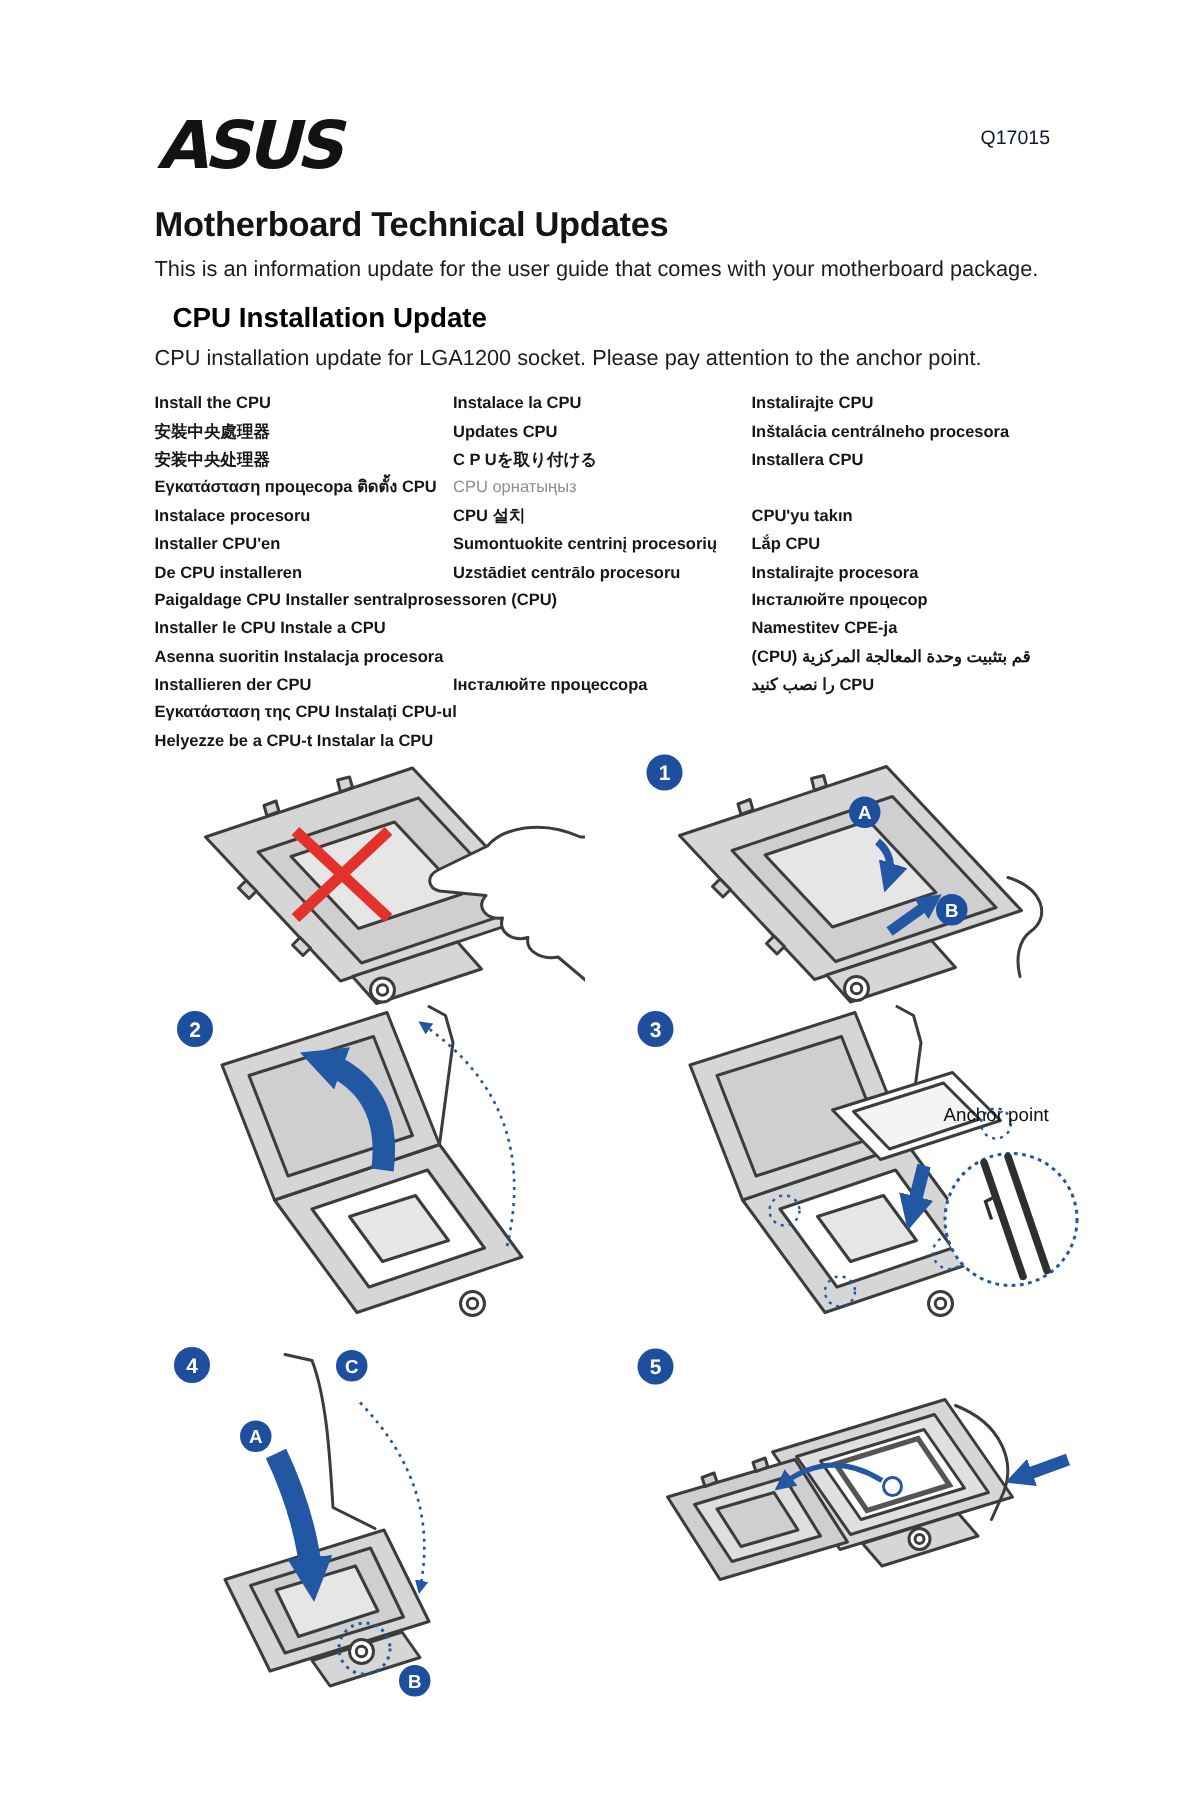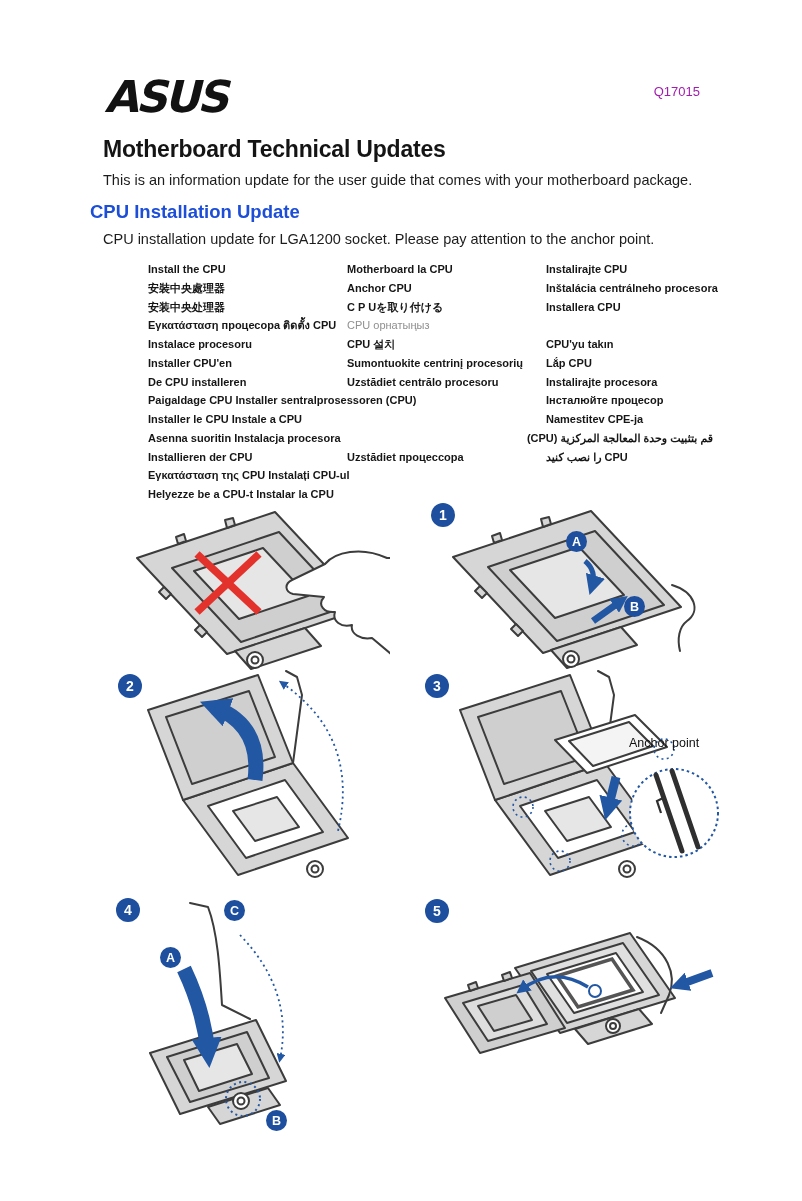--- a/index.html
+++ b/index.html
@@ -10,32 +10,32 @@
     --line:#3c3c3c;
   }
   html,body{margin:0;padding:0;background:#ffffff;}
   .page{
     position:relative;width:802px;height:1201px;background:#fff;overflow:hidden;
     font-family:"Liberation Sans",sans-serif;color:var(--ink);
   }
   
   .logo{position:absolute;left:100px;top:74px;width:180px;height:46px;}
   .logo text{font-family:"DejaVu Sans",sans-serif;font-weight:bold;font-size:44px;letter-spacing:-3px;fill:#121212;}
-  .doc-code{position:absolute;left:600px;top:84px;width:100px;text-align:right;font-size:13px;color:#a21caf;}
+  .doc-code{position:absolute;left:600px;top:84px;width:100px;text-align:right;font-size:13px;color:#0f172a;}
   .title{position:absolute;left:103px;top:136px;font-size:23px;font-weight:bold;color:#141414;letter-spacing:-0.2px;}
   .intro{position:absolute;left:103px;top:172px;font-size:14.5px;color:#1c1c1c;}
-  .h2{position:absolute;left:90px;top:201px;font-size:18.5px;font-weight:bold;color:#1d4ed8;}
+  .h2{position:absolute;left:115px;top:201px;font-size:18.5px;font-weight:bold;color:#000000;}
   .desc{position:absolute;left:103px;top:231px;font-size:14.5px;color:#1c1c1c;}
 
   
   .tr-grid{
     position:absolute;left:103px;top:260px;
     display:grid;grid-template-columns:199px 199px 212px;grid-auto-rows:18.75px;
   }
-  .tcell{font-size:11px;font-weight:bold;white-space:nowrap;line-height:18.75px;color:#161616;margin-left:45px;}
+  .tcell{font-size:11px;font-weight:bold;white-space:nowrap;line-height:18.75px;color:#161616;}
   .tcell.muted{color:#8f8f8f;font-weight:normal;}
   .tcell.rtl{text-align:left;direction:rtl;}
 
   
   .fig{position:absolute;}
   .fig svg{position:absolute;left:0;top:0;}
   .lineart{stroke:var(--line);stroke-width:2;stroke-linejoin:round;stroke-linecap:round;fill:none;}
   .metal{fill:#d6d6d6;}
   .plate{fill:#cfcfcf;}
   .win{fill:#e6e6e6;}
@@ -60,24 +60,24 @@
     </g>
   </svg>
   <div class="doc-code">Q17015</div>
   <div class="title">Motherboard Technical Updates</div>
   <div class="intro">This is an information update for the user guide that comes with your motherboard package.</div>
   <div class="h2">CPU Installation Update</div>
   <div class="desc">CPU installation update for LGA1200 socket. Please pay attention to the anchor point.</div>
 
   <div class="tr-grid">
     <span class="tcell">Install the CPU</span>
-    <span class="tcell">Motherboard la CPU</span>
+    <span class="tcell">Instalace la CPU</span>
     <span class="tcell">Instalirajte CPU</span>
     <span class="tcell">安裝中央處理器</span>
-    <span class="tcell">Anchor CPU</span>
+    <span class="tcell">Updates CPU</span>
     <span class="tcell">Inštalácia centrálneho procesora</span>
     <span class="tcell">安装中央处理器</span>
     <span class="tcell">C P Uを取り付ける</span>
     <span class="tcell">Installera CPU</span>
     <span class="tcell">Εγκατάσταση процесора ติดตั้ง CPU</span>
     <span class="tcell muted">CPU орнатыңыз</span>
     <span class="tcell"></span>
     <span class="tcell">Instalace procesoru</span>
     <span class="tcell">CPU 설치</span>
     <span class="tcell">CPU'yu takın</span>
@@ -90,21 +90,21 @@
     <span class="tcell">Paigaldage CPU Installer sentralprosessoren (CPU)</span>
     <span class="tcell"></span>
     <span class="tcell">Інсталюйте процесор</span>
     <span class="tcell">Installer le CPU Instale a CPU</span>
     <span class="tcell"></span>
     <span class="tcell">Namestitev CPE-ja</span>
     <span class="tcell">Asenna suoritin Instalacja procesora</span>
     <span class="tcell"></span>
     <span class="tcell rtl">قم بتثبيت وحدة المعالجة المركزية (CPU)</span>
     <span class="tcell">Installieren der CPU</span>
-    <span class="tcell">Uzstādiet процессора</span>
+    <span class="tcell">Інсталюйте процессора</span>
     <span class="tcell rtl">CPU را نصب كنيد</span>
     <span class="tcell">Εγκατάσταση της CPU Instalați CPU-ul</span>
     <span class="tcell"></span>
     <span class="tcell"></span>
     <span class="tcell">Helyezze be a CPU-t Instalar la CPU</span>
     <span class="tcell"></span>
     <span class="tcell"></span>
   </div>
 
   <div class="fig" style="left:125px;top:500px;width:265px;height:195px;">

